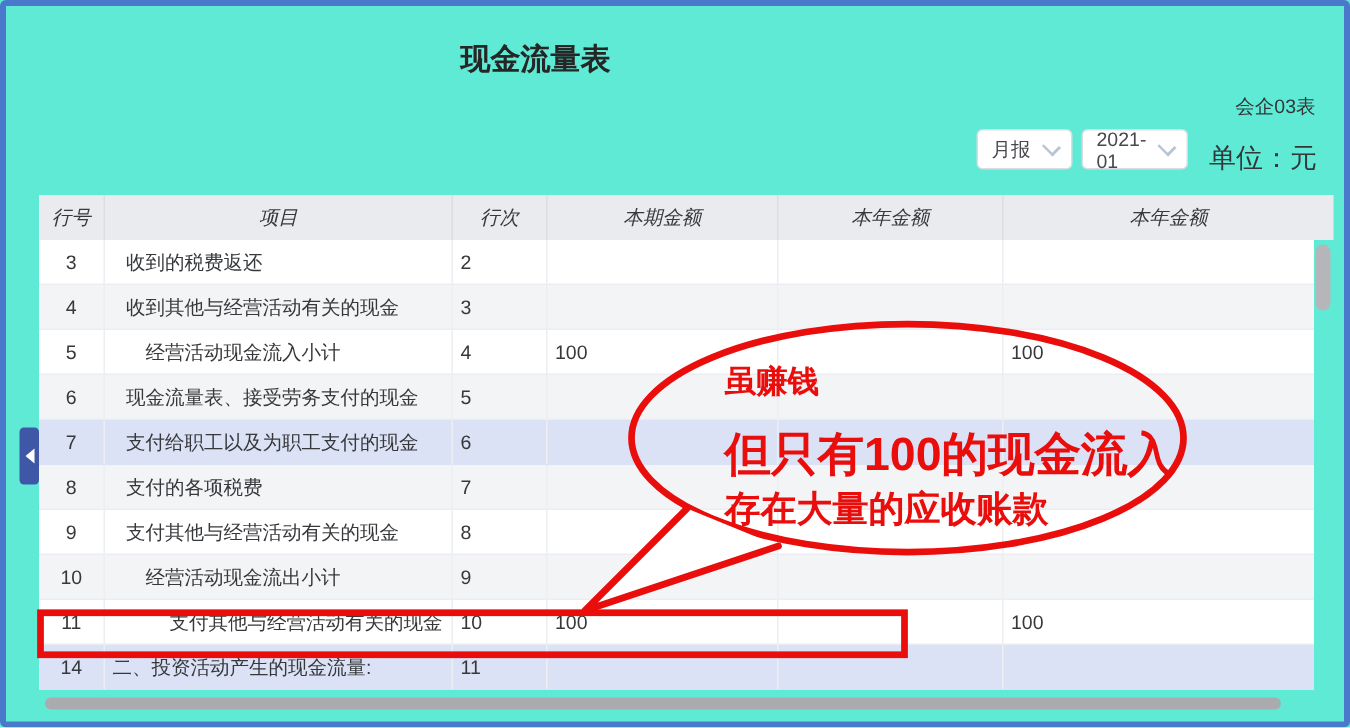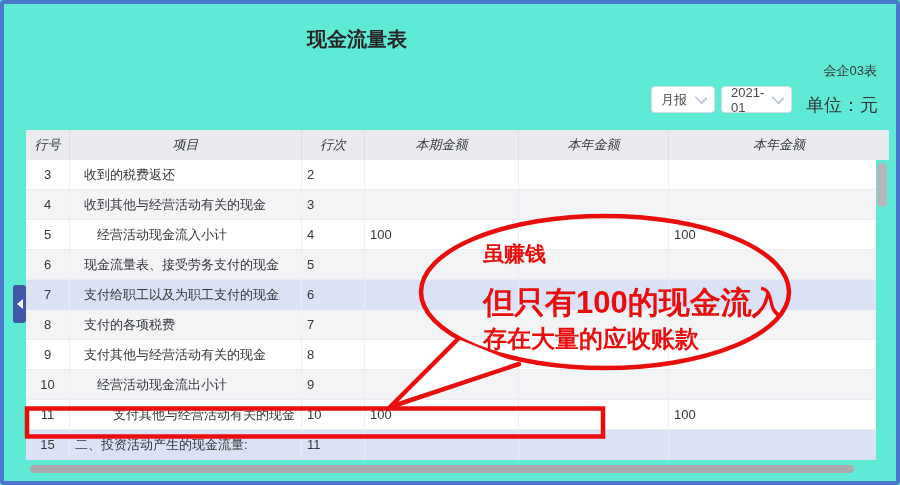--- a/index.html
+++ b/index.html
@@ -148,21 +148,21 @@
       </div>
       <div class="tr row-white">
         <div class="td c0">11</div>
         <div class="td c1 i3">支付其他与经营活动有关的现金</div>
         <div class="td c2">10</div>
         <div class="td c3">100</div>
         <div class="td c4"></div>
         <div class="td c5">100</div>
       </div>
       <div class="tr row-blue">
-        <div class="td c0">15</div>
+        <div class="td c0">14</div>
         <div class="td c1 i0">二、投资活动产生的现金流量:</div>
         <div class="td c2">11</div>
         <div class="td c3"></div>
         <div class="td c4"></div>
         <div class="td c5"></div>
       </div>
     </div>
   </div>
 
   <div class="v-thumb"></div>

